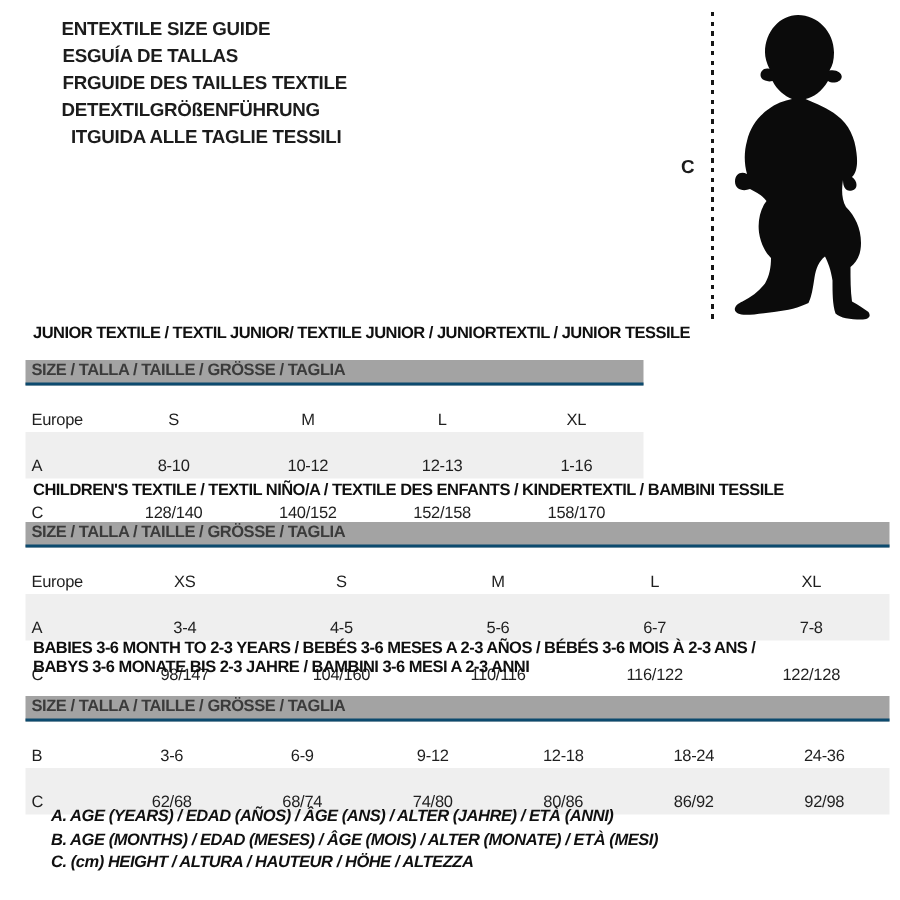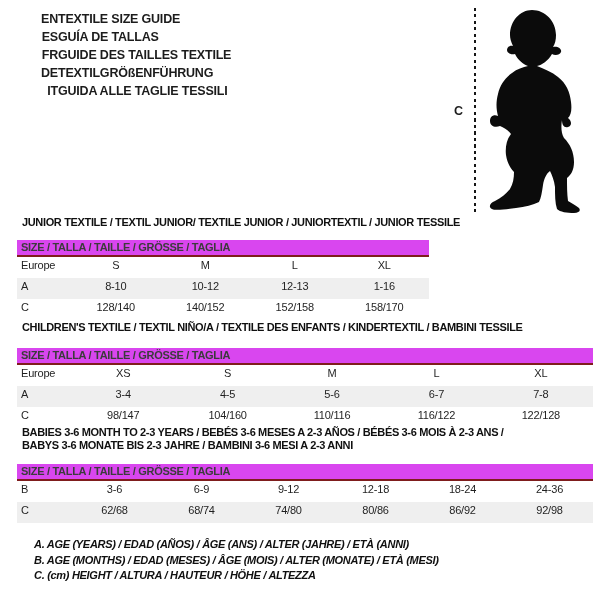--- a/index.html
+++ b/index.html
@@ -27,23 +27,23 @@
   .sec-title{font-size:11px;font-weight:bold;line-height:13px;letter-spacing:-0.35px;
              color:#101010;padding-left:5px;white-space:pre-line;}
   .sec-junior .sec-title,.sec-children .sec-title{margin-bottom:0;}
 
   .size-table{margin-top:11px;}
   .sec-children .size-table{margin-top:14px;}
   .sec-babies .size-table{margin-top:12px;}
   .junior-w{width:412px;}
   .full-w{width:576px;}
 
-  .thead{height:15px;line-height:15px;background:#d946ef;border-bottom:2px solid #7f1d1d;
+  .thead{height:15px;line-height:15px;background:#a3a3a3;border-bottom:2px solid #0c4a6e;
          font-size:11px;font-weight:bold;color:#3b3b3b;letter-spacing:-0.3px;padding-left:4px;}
-  .trow{display:flex;height:21px;line-height:16.5px;font-size:11px;letter-spacing:-0.2px;color:#1f1f1f;}
+  .trow{display:flex;height:31px;line-height:16.5px;font-size:11px;letter-spacing:-0.2px;color:#1f1f1f;align-items:flex-end;}
   .trow.striped{background:#efefef;}
   .tlabel{width:50px;flex:none;padding-left:4px;text-align:left;}
   .tcell{flex:1;text-align:center;}
 
   
   .legend{position:absolute;left:34px;top:537px;font-style:italic;}
   .legend-line{font-size:11px;font-weight:bold;line-height:15.5px;letter-spacing:-0.3px;
                color:#101010;white-space:nowrap;}
 </style>
 </head>

